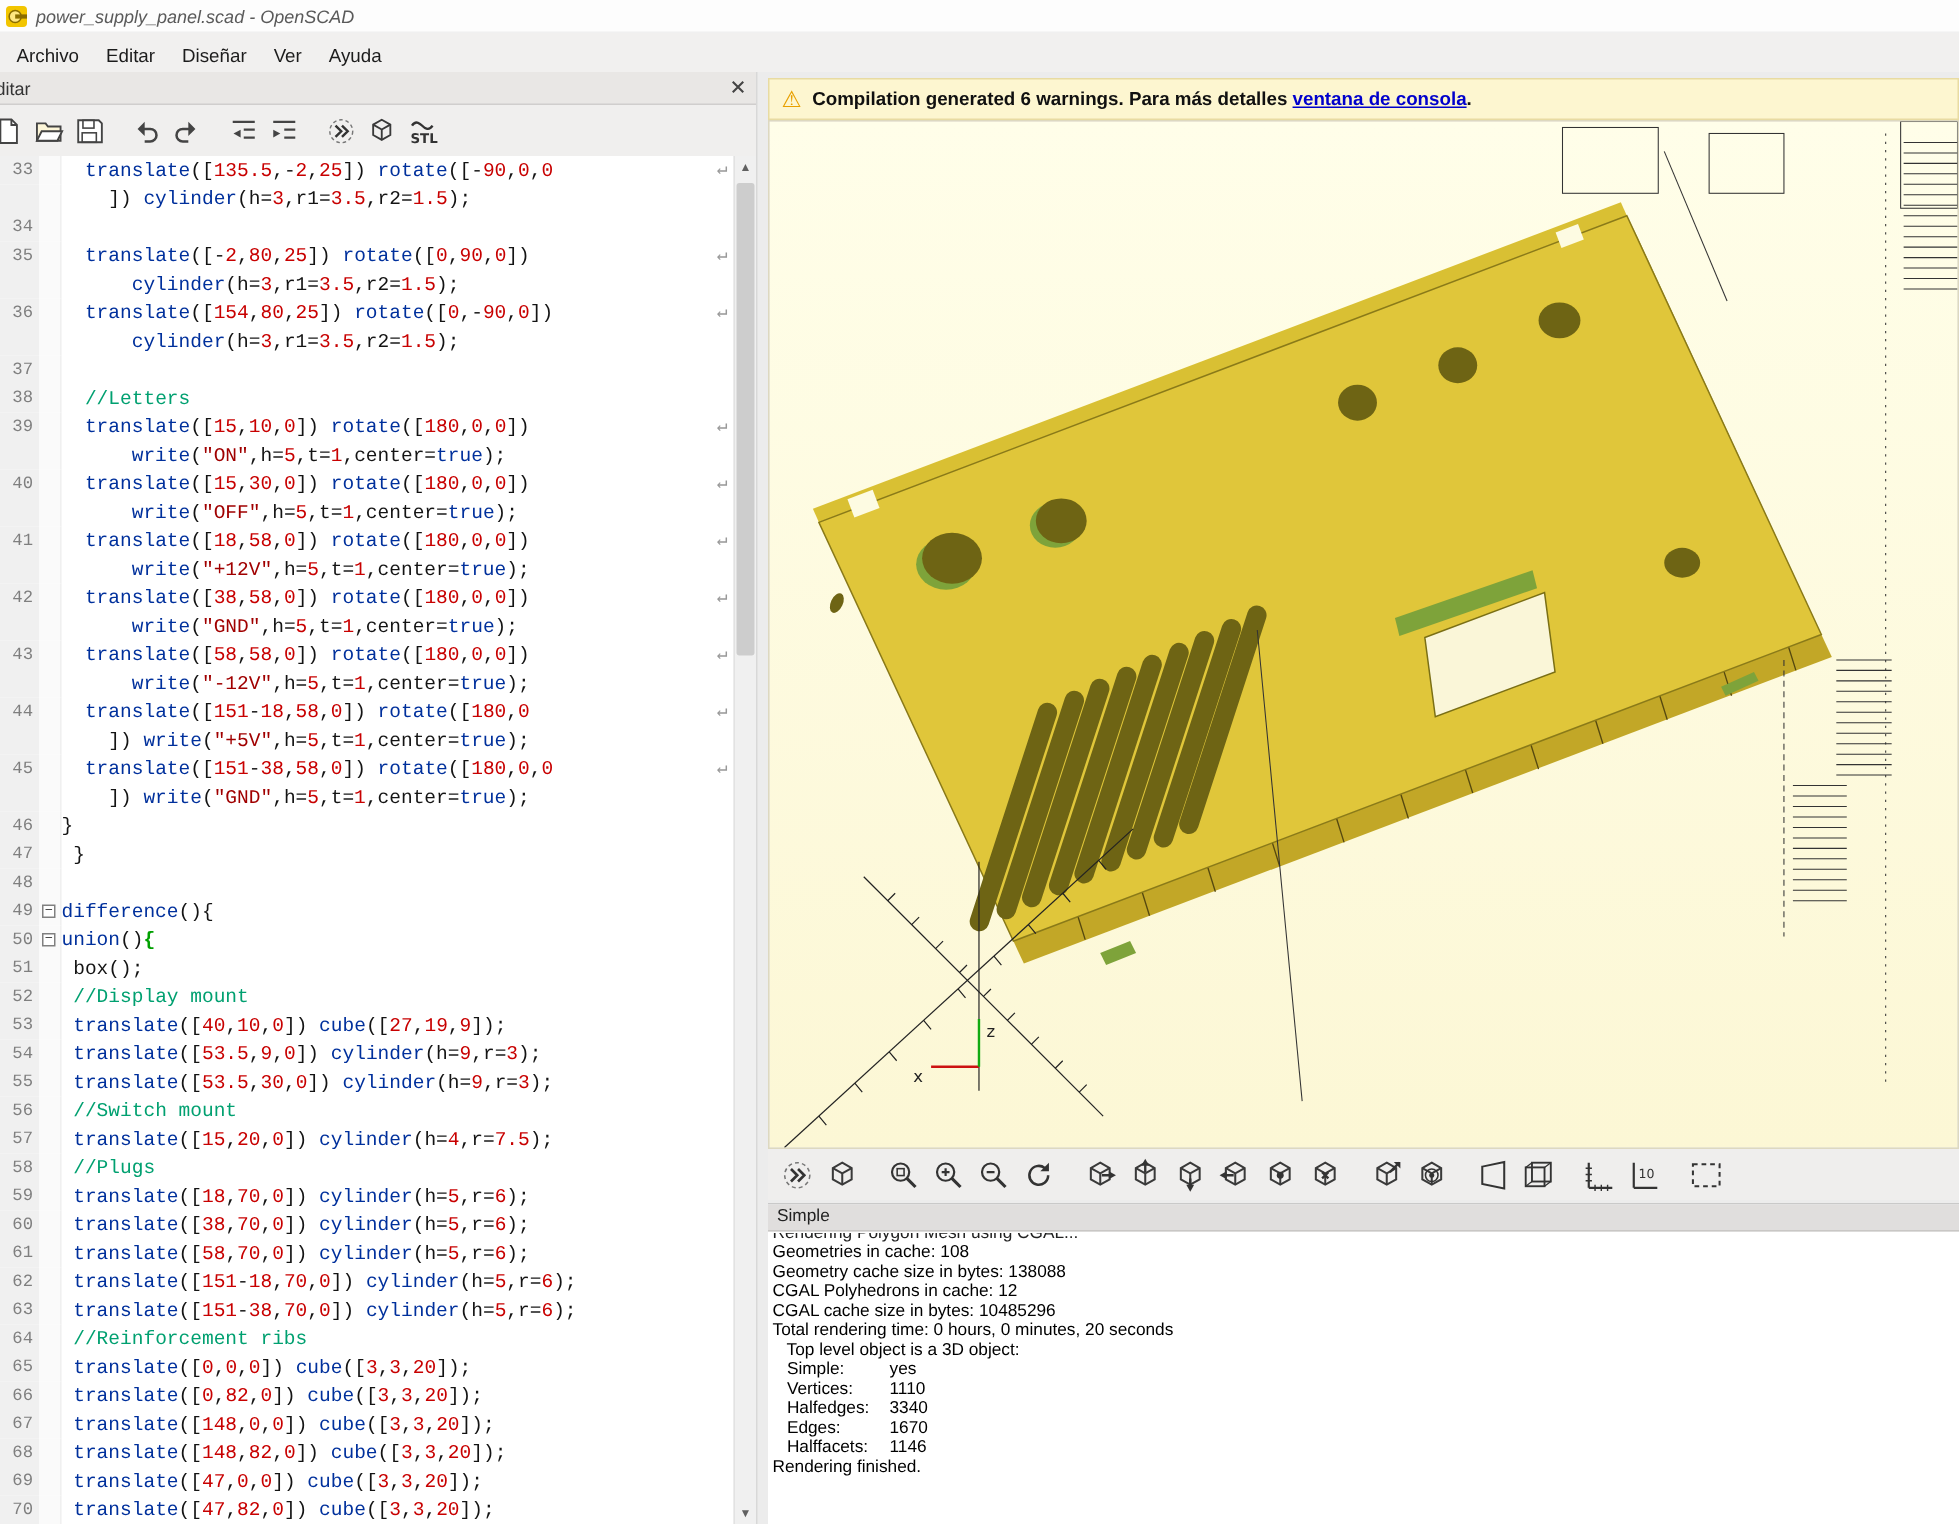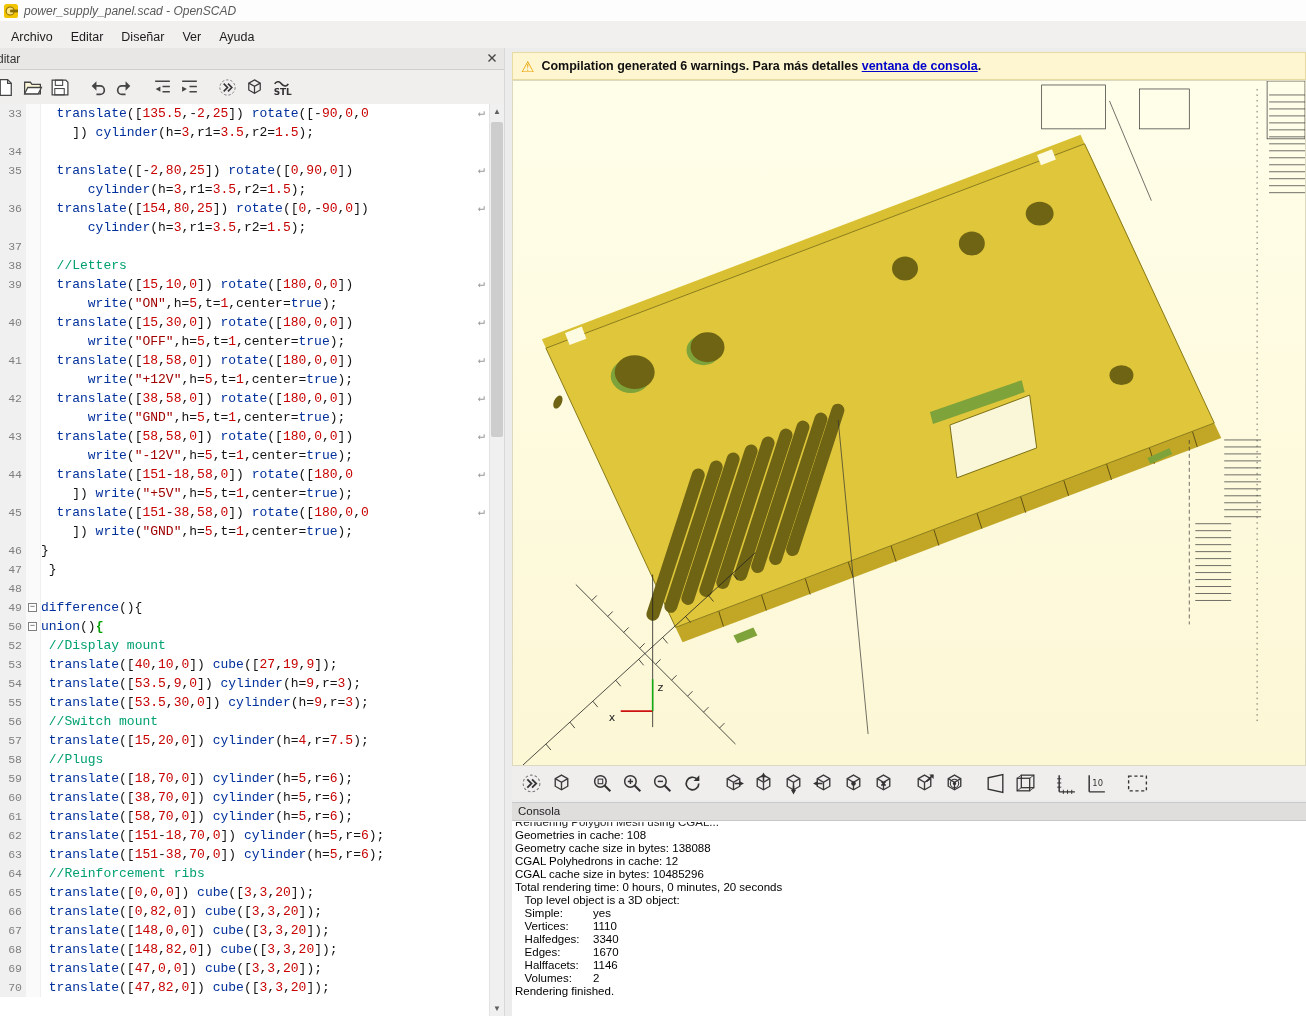--- a/index.html
+++ b/index.html
@@ -320,20 +320,25 @@
           <span class="cd"><span class="tk">difference</span>(){</span>
         </div>
         <div class="crow">
           <span class="ln">50</span>
           <span class="fm">
             <span class="foldbox">−</span>
           </span>
           <span class="cd"><span class="tk">union</span>()<span class="tbr">{</span></span>
         </div>
         <div class="crow">
+          <span class="ln">51</span>
+          <span class="fm"></span>
+          <span class="cd"> box();</span>
+        </div>
+        <div class="crow">
           <span class="ln">52</span>
           <span class="fm"></span>
           <span class="cd"> <span class="tc">//Display mount</span></span>
         </div>
         <div class="crow">
           <span class="ln">53</span>
           <span class="fm"></span>
           <span class="cd"> <span class="tk">translate</span>([<span class="tn">40</span>,<span class="tn">10</span>,<span class="tn">0</span>]) <span class="tk">cube</span>([<span class="tn">27</span>,<span class="tn">19</span>,<span class="tn">9</span>]);</span>
         </div>
         <div class="crow">
@@ -628,33 +633,32 @@
       </div>
       <div class="tbtn gs">
         <svg viewBox="0 0 22 22">
           <rect x="2.5" y="4" width="17" height="14" fill="none" stroke="#333" stroke-width="1.3" stroke-dasharray="3,2.5"></rect>
         </svg>
       </div>
     </div>
 
   <div class="console-panel">
     <div class="console-header">
-      <span>Consola</span>
+      <span>Simple</span>
     </div>
     <div class="console-body">
         <div class="cline">Rendering Polygon Mesh using CGAL...</div>
         <div class="cline">Geometries in cache: 108</div>
         <div class="cline">Geometry cache size in bytes: 138088</div>
         <div class="cline">CGAL Polyhedrons in cache: 12</div>
         <div class="cline">CGAL cache size in bytes: 10485296</div>
         <div class="cline">Total rendering time: 0 hours, 0 minutes, 20 seconds</div>
         <div class="cline">   Top level object is a 3D object:</div>
         <div class="cline"><span class="ck">   Simple:</span><span class="cv">yes</span></div>
         <div class="cline"><span class="ck">   Vertices:</span><span class="cv">1110</span></div>
         <div class="cline"><span class="ck">   Halfedges:</span><span class="cv">3340</span></div>
         <div class="cline"><span class="ck">   Edges:</span><span class="cv">1670</span></div>
         <div class="cline"><span class="ck">   Halffacets:</span><span class="cv">1146</span></div>
-        <div class="cline"><span class="ck">   Volumes:</span><span class="cv">2</span></div>
         <div class="cline">Rendering finished.</div>
       </div>
   </div>
 
 </div>
 
 </body></html>

